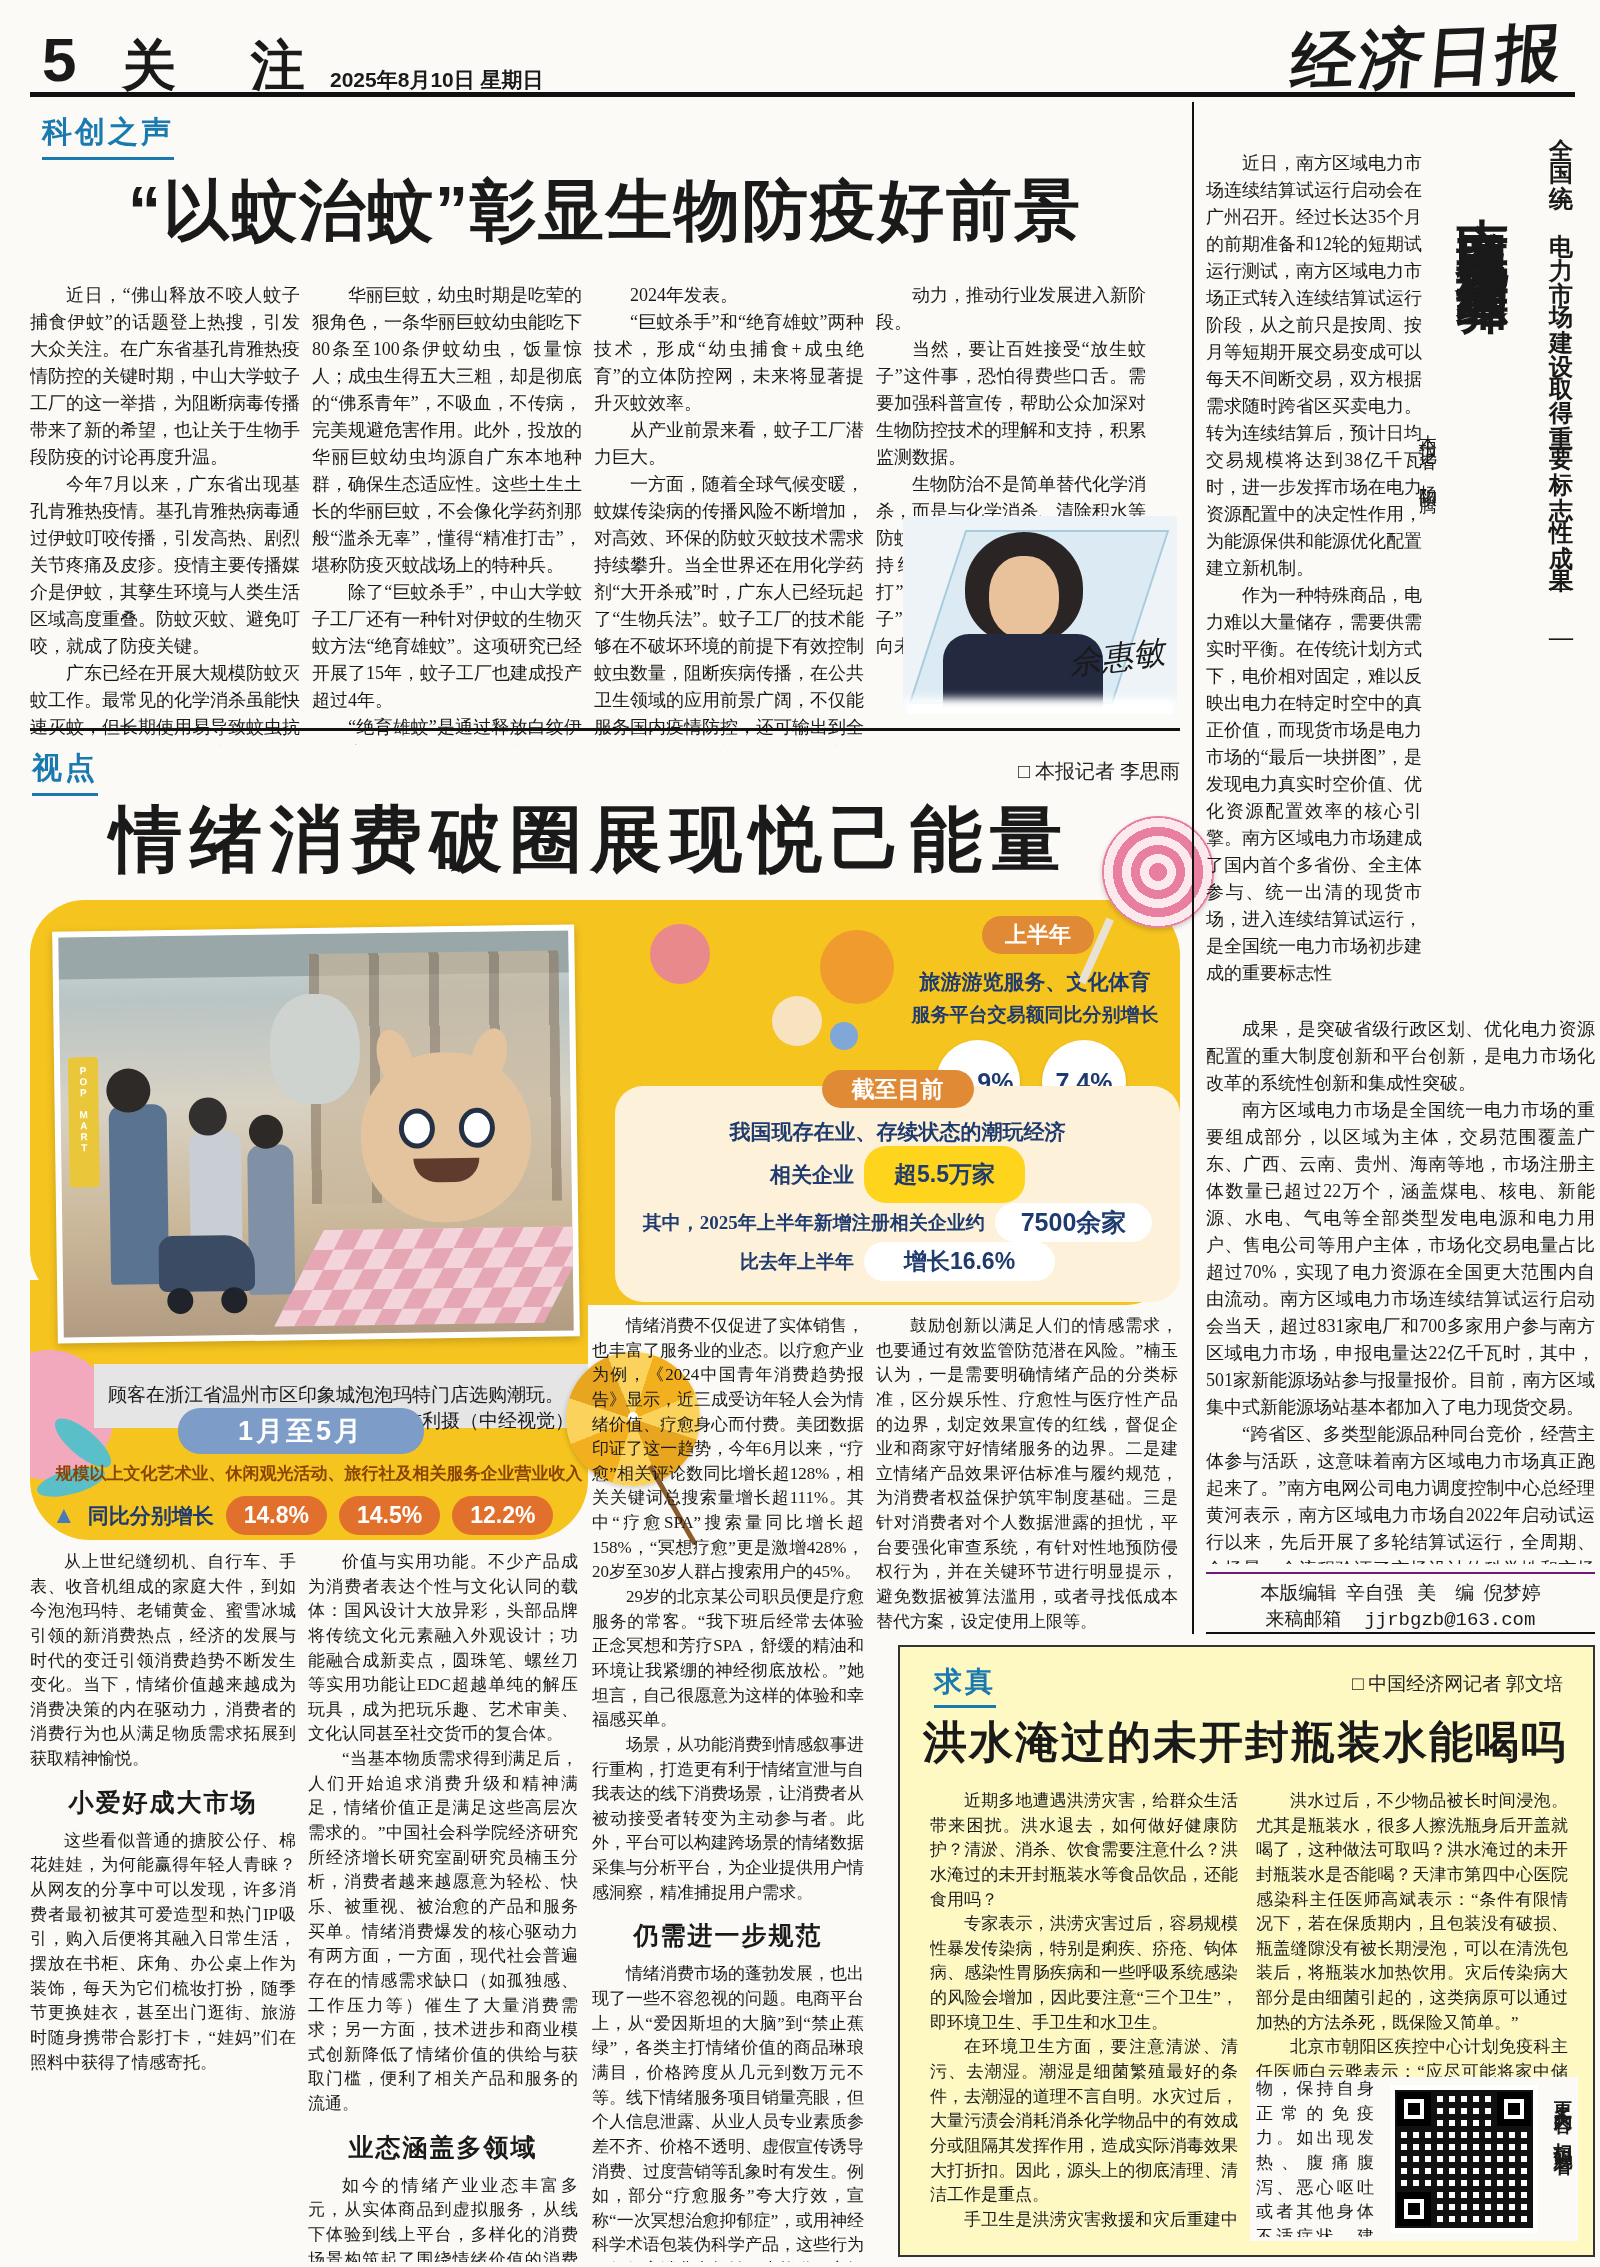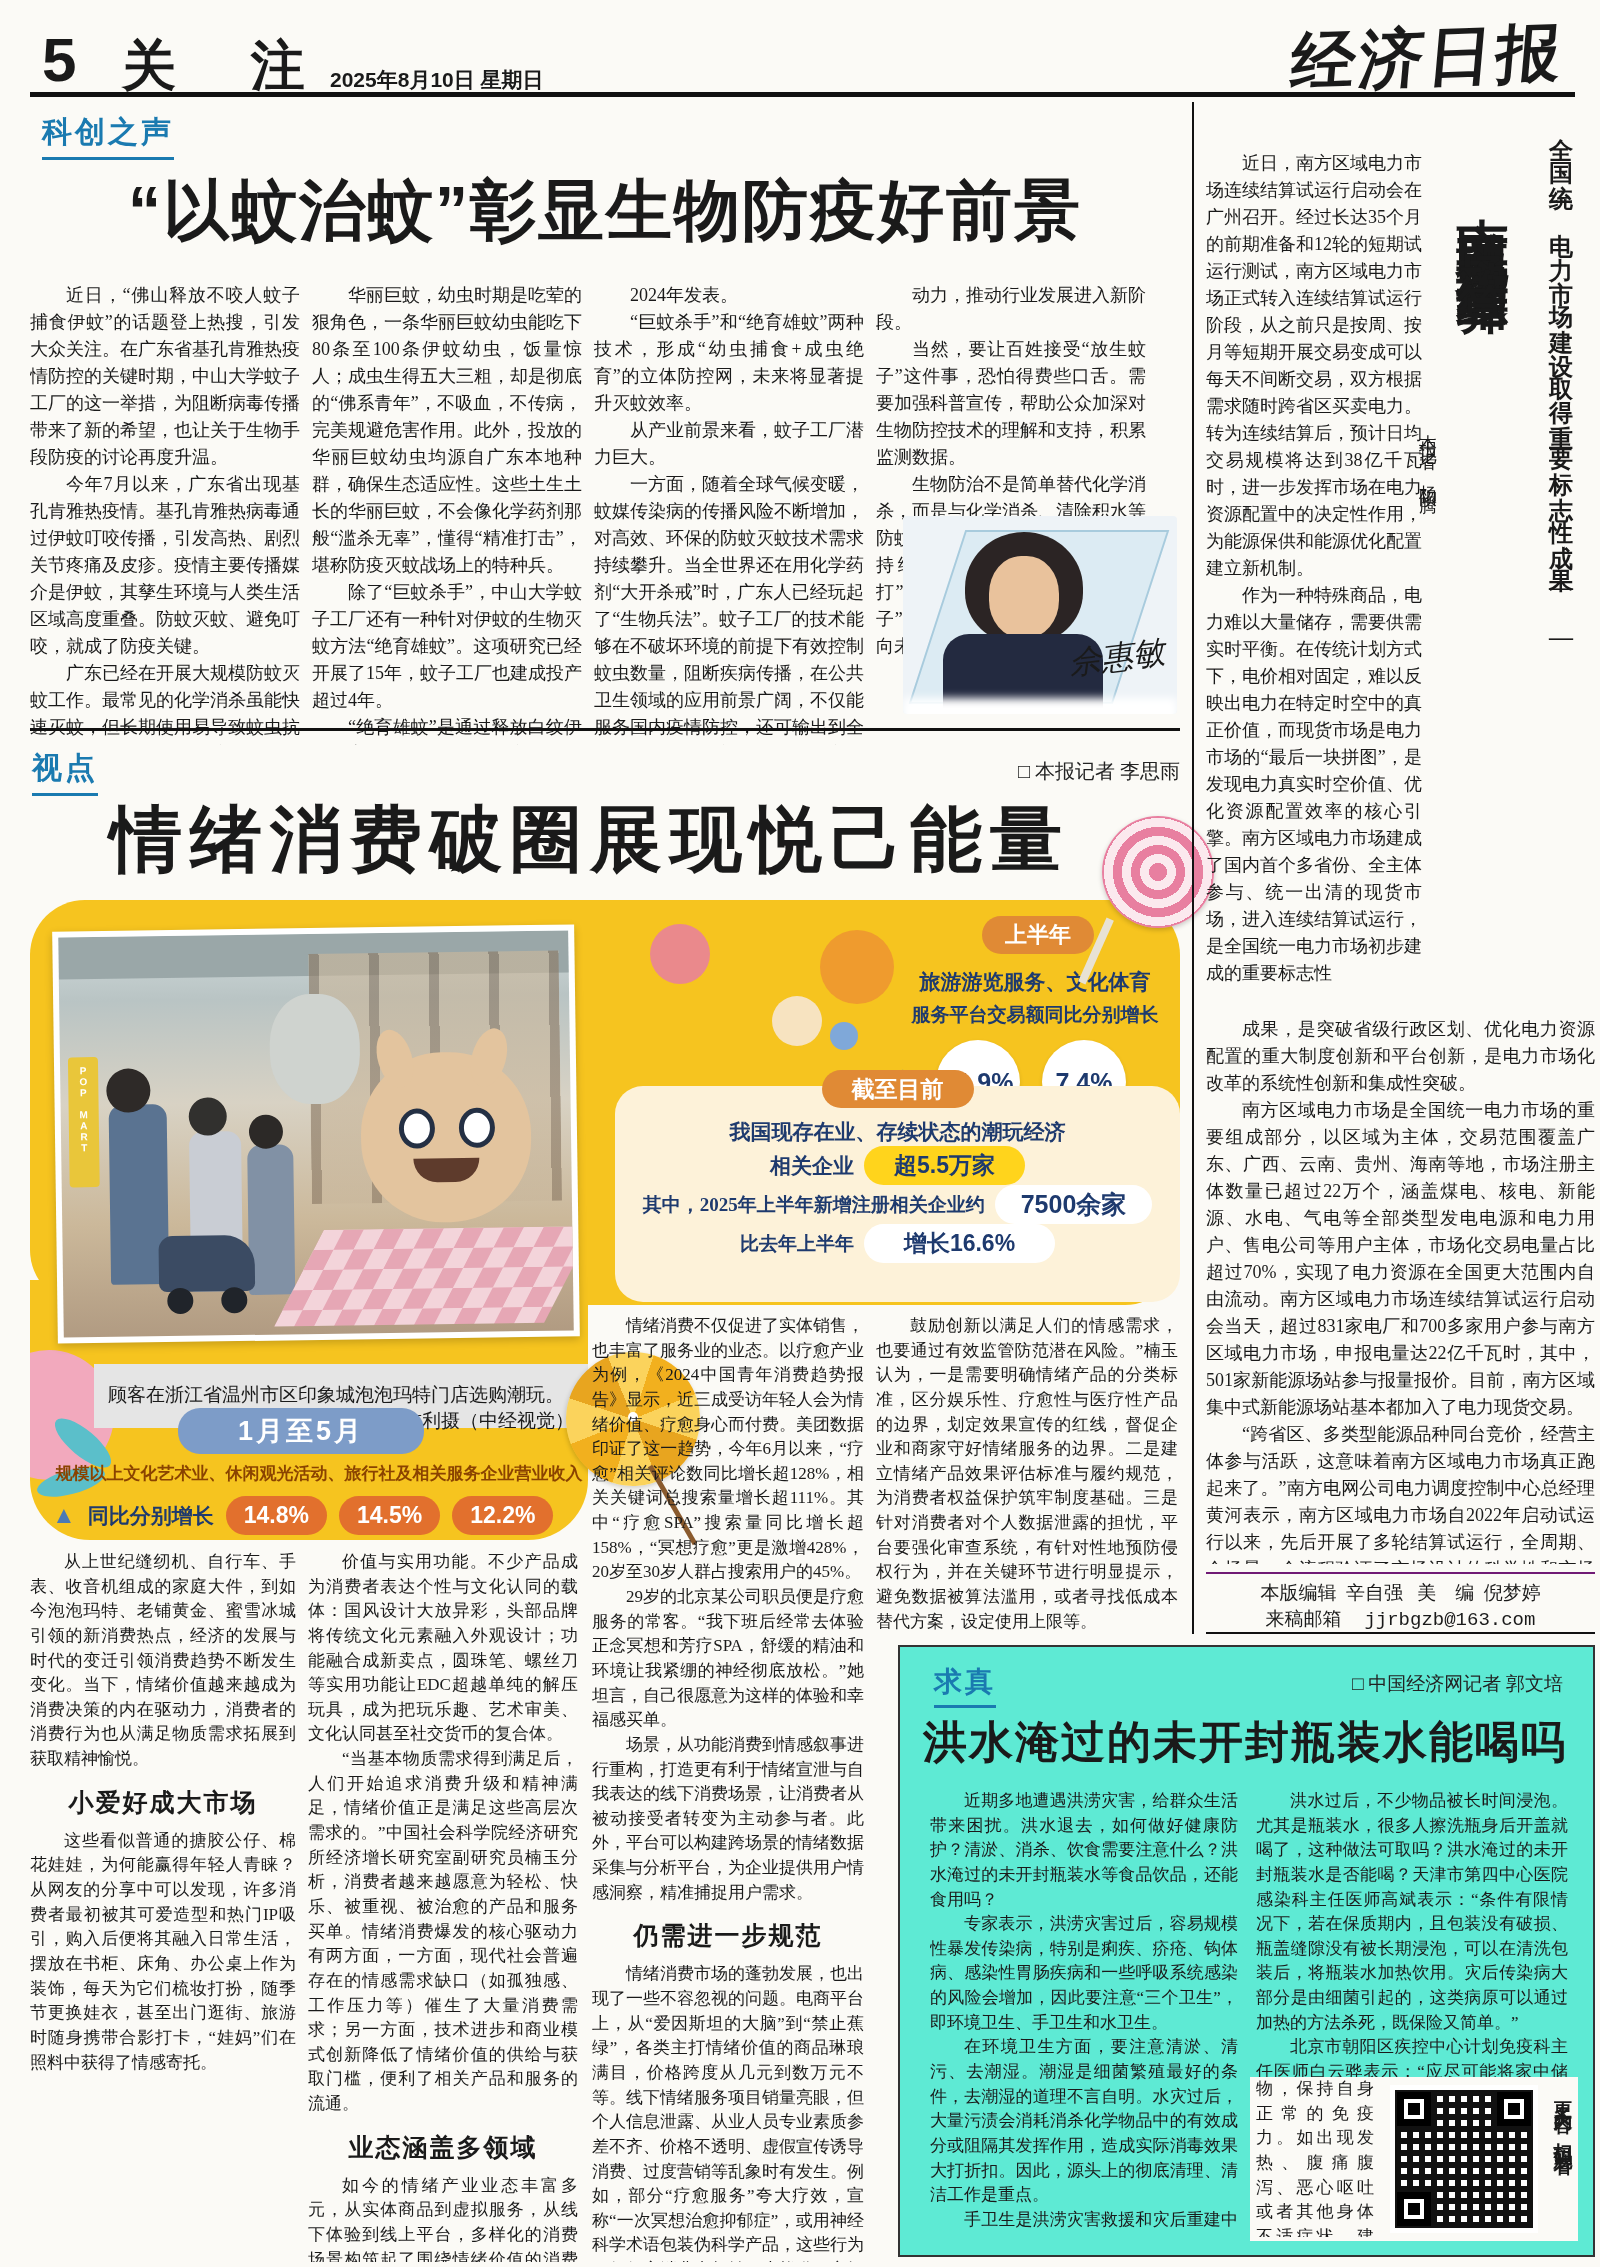--- a/index.html
+++ b/index.html
@@ -140,21 +140,21 @@
     <div class="abs" style="left:790px;top:30px;width:74px;height:74px;background:#ef9b2e;border-radius:50%;"></div>
     <div class="abs" style="left:742px;top:96px;width:50px;height:50px;background:#f7e3c0;border-radius:50%;"></div>
     <div class="abs" style="left:800px;top:122px;width:28px;height:28px;background:#7fa8d9;border-radius:50%;"></div>
     <div class="abs" style="left:620px;top:24px;width:60px;height:60px;background:#e87fa0;border-radius:50%;opacity:.85;"></div>
 
     <div class="abs" style="left:585px;top:186px;width:565px;height:216px;background:#fdf2d9;border-radius:28px;">
       <div class="orange-badge" style="position:relative;width:152px;height:38px;line-height:38px;font-size:23px;margin:-16px auto 0;">截至目前</div>
       <div class="navy sans" style="text-align:center;font-size:21px;font-weight:bold;margin-top:10px;">我国现存在业、存续状态的潮玩经济</div>
       <div class="crow">
         <span class="navy sans" style="font-size:21px;font-weight:bold;">相关企业</span>
-        <span class="pill" style="background:#ffd41c;color:#1e3a6e;font-size:23px;padding:4px 30px;">超5.5万家</span>
+        <span class="pill" style="background:#ffd41c;color:#1e3a6e;font-size:23px;padding:13px 30px;">超5.5万家</span>
       </div>
       <div class="crow">
         <span class="navy" style="font-size:19px;font-weight:bold;">其中，2025年上半年新增注册相关企业约</span>
         <span class="pill" style="background:#fff;color:#1e3a6e;font-size:25px;padding:3px 26px;">7500余家</span>
       </div>
       <div class="crow">
         <span class="navy" style="font-size:19px;font-weight:bold;">比去年上半年</span>
         <span class="pill" style="background:#fff;color:#1e3a6e;font-size:23px;padding:4px 40px;">增长16.6%</span>
       </div>
     </div>
@@ -227,21 +227,21 @@
       <span>辛自强</span>&nbsp;&nbsp;
       <span>美　编</span>&nbsp;
       <span>倪梦婷</span>
     </div>
     <div style="text-align:center;font-family:Liberation Mono, monospace;">
       <span>来稿邮箱</span>&nbsp;
       <span>jjrbgzb@163.com</span>
     </div>
   </div>
 
-  <div class="abs" style="left:898px;top:1645px;width:697px;height:612px;border:2px solid #333;box-sizing:border-box;background:#5eead4;">
+  <div class="abs" style="left:898px;top:1645px;width:697px;height:612px;border:2px solid #333;box-sizing:border-box;background:#fef9c3;">
     <div class="kicker abs" style="left:34px;top:16px;font-size:28px;">求真</div>
     <div class="abs byline" style="right:30px;top:24px;font-size:19px;">□ 中国经济网记者 郭文培</div>
     <div class="abs sans" style="left:20px;top:66px;width:650px;text-align:center;font-size:44px;font-weight:900;letter-spacing:2px;">洪水淹过的未开封瓶装水能喝吗</div>
 
     <div class="abs colbox small" style="left:30px;top:142px;width:308px;height:444px;">
         <p class="para">近期多地遭遇洪涝灾害，给群众生活带来困扰。洪水退去，如何做好健康防护？清淤、消杀、饮食需要注意什么？洪水淹过的未开封瓶装水等食品饮品，还能食用吗？</p>
         <p class="para">专家表示，洪涝灾害过后，容易规模性暴发传染病，特别是痢疾、疥疮、钩体病、感染性胃肠疾病和一些呼吸系统感染的风险会增加，因此要注意“三个卫生”，即环境卫生、手卫生和水卫生。</p>
         <p class="para">在环境卫生方面，要注意清淤、清污、去潮湿。潮湿是细菌繁殖最好的条件，去潮湿的道理不言自明。水灾过后，大量污渍会消耗消杀化学物品中的有效成分或阻隔其发挥作用，造成实际消毒效果大打折扣。因此，源头上的彻底清理、清洁工作是重点。</p>
         <p class="para">手卫生是洪涝灾害救援和灾后重建中预防传染病的最后一道关口。洪水冲毁排污设施，环境受污染程度上升，手上沾染的大量致病菌很容易在饮水、进食时进入体内。因此需格外注意手部清洁，尽量用肥皂或洗手液在流动的清水下洗手。</p>
       </div>

